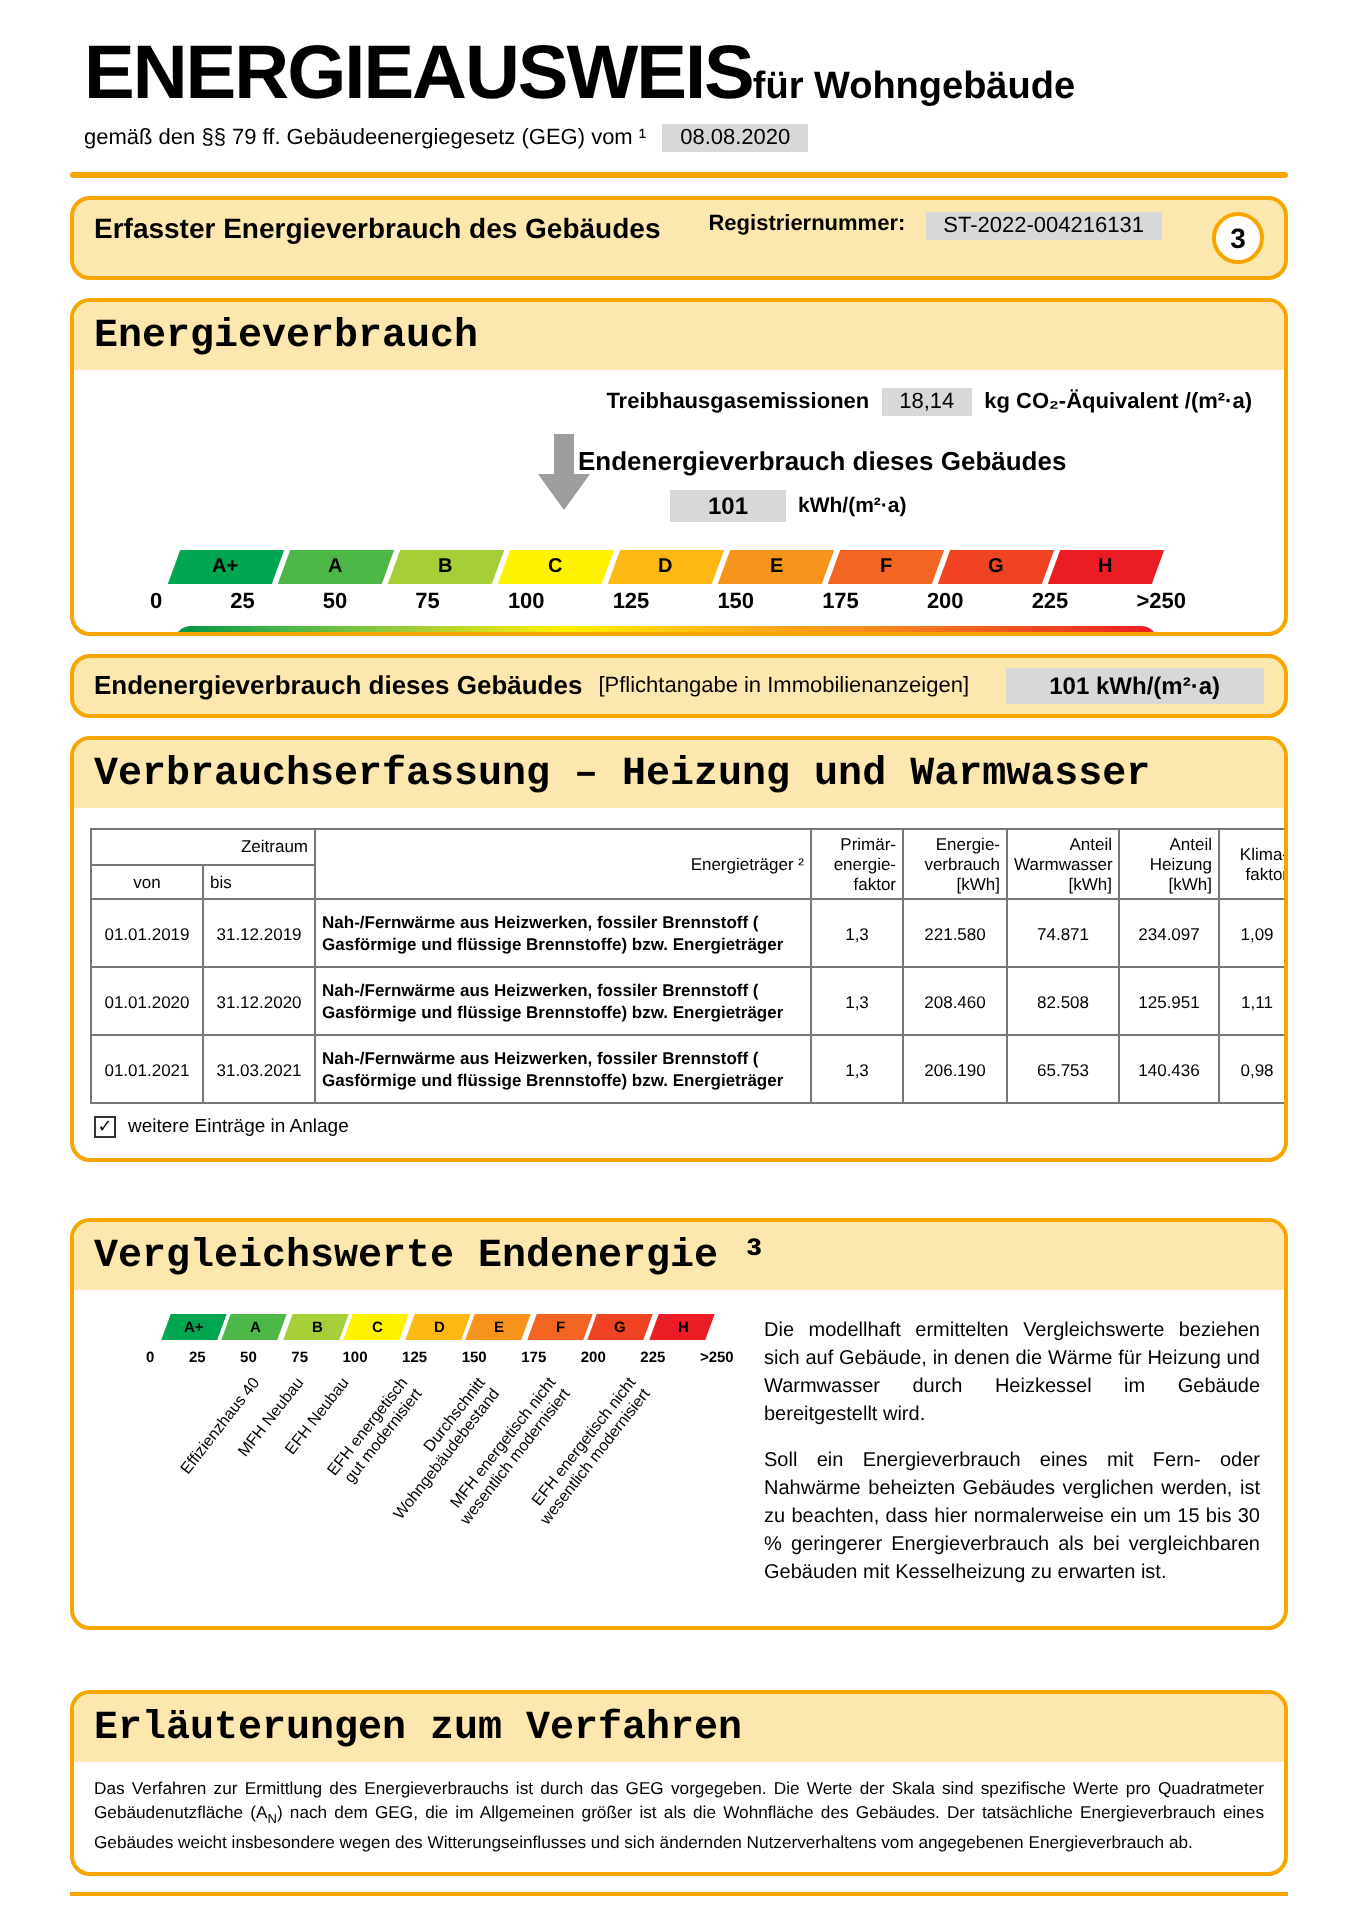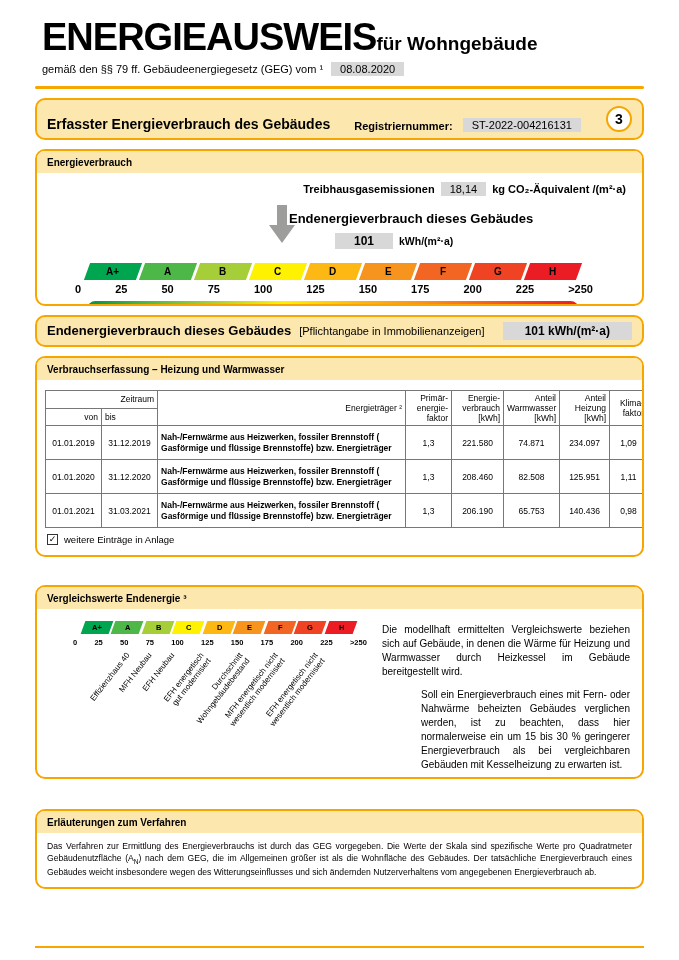--- a/index.html
+++ b/index.html
@@ -21,24 +21,24 @@
   .h-title-row{display:flex;align-items:baseline;gap:0;}
   .h-title{font-size:38px;font-weight:bold;letter-spacing:-1px;line-height:1.05;}
   .h-sub{font-size:19px;font-weight:bold;}
   .h-law{font-size:11px;margin-top:4px;display:flex;align-items:center;gap:8px;}
   .gray-box{background:var(--gray);padding:1px 9px;display:inline-block;}
   .rule{height:3px;background:var(--orange);margin:10px 35px 0;border-radius:2px;}
   .rule-bottom{position:absolute;left:35px;right:35px;bottom:12px;height:2px;background:var(--orange);}
 
   .box{border:2px solid var(--orange);border-radius:10px;margin:9px 35px 0;overflow:hidden;background:#fff;}
   .box-strip{background:var(--strip);}
-  .box-head{background:var(--strip);padding:6px 10px 5px;font-size:10px;font-weight:bold;}
-
-  
-  .sec1-row{display:flex;align-items:flex-end;gap:10px;padding:6px 10px;}
+  .box-head{background:var(--strip);padding:6px 10px 5px;font-size:20px;font-weight:bold;font-family:Liberation Mono, monospace;}
+
+  
+  .sec1-row{display:flex;align-items:flex-start;gap:10px;padding:6px 10px;}
   .sec1-title{font-size:14px;font-weight:bold;}
   .reg-label{font-size:11px;font-weight:bold;margin-left:14px;}
   .reg-value{font-size:11px;}
   .page-circle{margin-left:auto;width:26px;height:26px;border:2px solid var(--orange);border-radius:50%;
     background:#fff;display:flex;align-items:center;justify-content:center;font-weight:bold;font-size:14px;}
 
   
   .ev-body{position:relative;height:131px;}
   .ghg-line{position:absolute;top:9px;right:16px;font-size:11px;display:flex;align-items:center;gap:6px;}
   .ghg-label{font-weight:bold;}
@@ -85,21 +85,21 @@
   .vgl-body{position:relative;height:168px;}
   .mini-band{position:absolute;left:46px;top:12px;width:272px;height:13px;display:flex;gap:2px;}
   .mini-band .seg > span{font-size:7.5px;}
   .mini-ticks{position:absolute;left:36px;top:29px;width:294px;display:flex;justify-content:space-between;
     font-size:7.5px;font-weight:bold;}
   .vgl-labels{position:absolute;left:46px;top:42px;width:272px;height:120px;}
   .vl{position:absolute;top:0;width:0;}
   .vl > span{position:absolute;right:0;top:0;display:inline-block;transform:rotate(-52deg);
     transform-origin:100% 0;font-size:8px;line-height:1.15;white-space:pre;text-align:right;}
   .vgl-text{position:absolute;right:12px;top:14px;width:248px;font-size:10px;text-align:justify;line-height:1.4;}
-  .vgl-text .p2{margin-top:9px;margin-left:39px;}
+  .vgl-text .p2{margin-top:9px;}
 
   
   .erl{margin-top:30px;}
   .erl-text{padding:7px 10px 9px;font-size:8.6px;text-align:justify;line-height:1.4;}
   .erl-text sub{font-size:6.5px;}
 </style>
 </head>
 <body>
 
 <div class="header">
@@ -237,21 +237,21 @@
         <th rowspan="2">Anteil
 Warmwasser
 [kWh]</th>
         <th rowspan="2">Anteil
 Heizung
 [kWh]</th>
         <th rowspan="2">Klima-
 faktor</th>
       </tr>
       <tr>
-        <th style="text-align:right">von</th>
+        <th style="text-align:center">von</th>
         <th style="text-align:left">bis</th>
       </tr>
     </thead>
     <tbody>
       <tr>
         <td class="td-c">01.01.2019</td>
         <td class="td-c">31.12.2019</td>
         <td class="td-et">Nah-/Fernwärme aus Heizwerken, fossiler Brennstoff ( Gasförmige und flüssige Brennstoffe) bzw. Energieträger</td>
         <td class="td-c">1,3</td>
         <td class="td-c">221.580</td>

